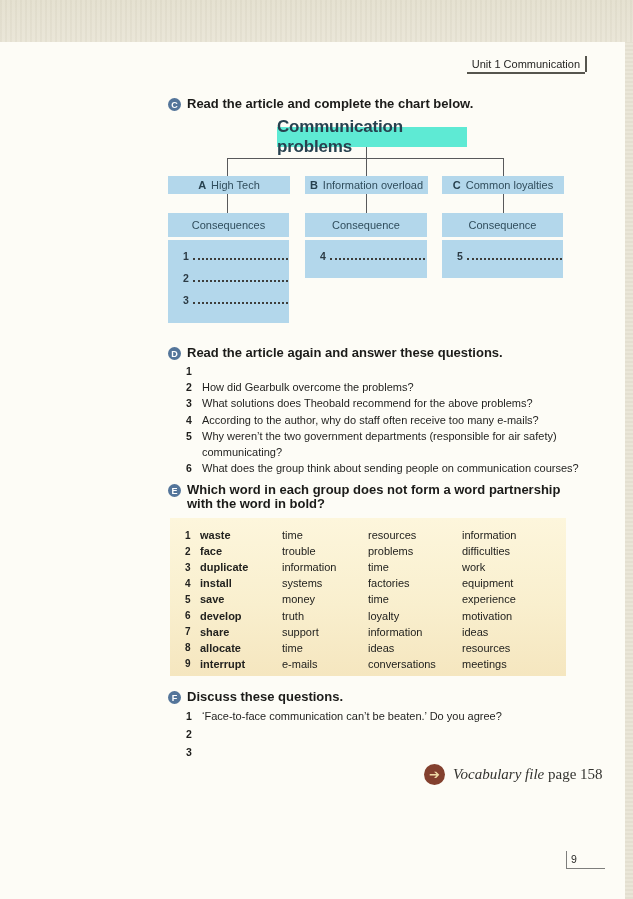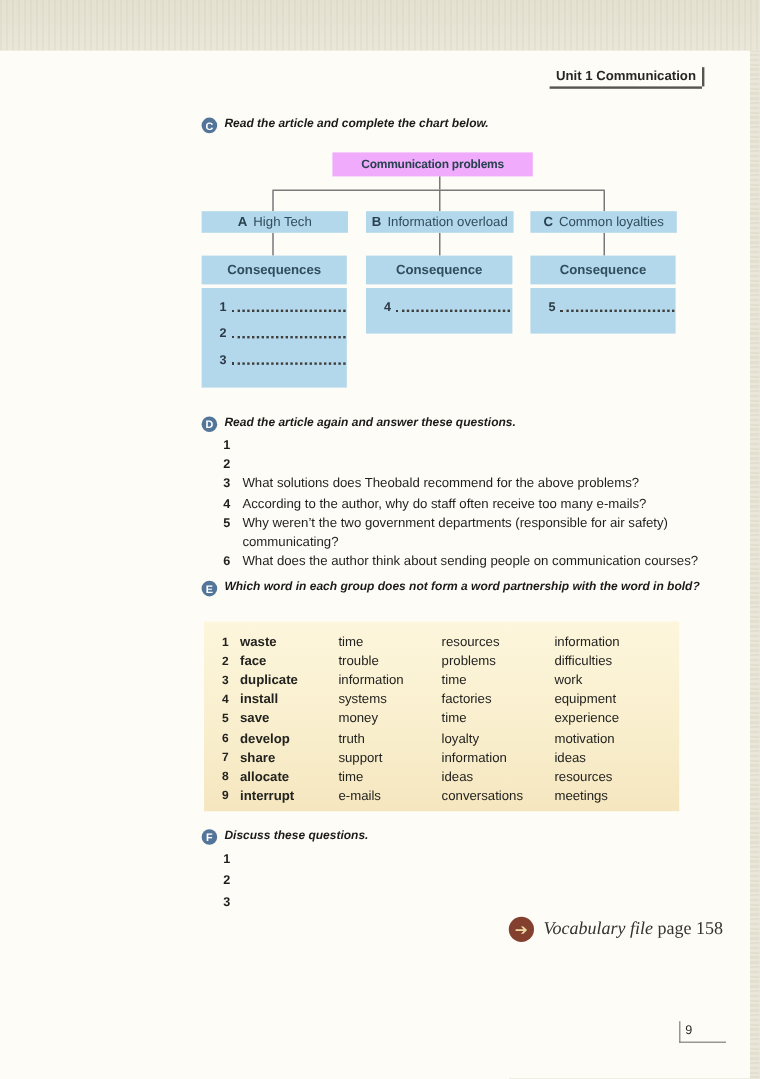--- a/index.html
+++ b/index.html
@@ -16,53 +16,53 @@
                      linear-gradient(#e5e1d1,#eae6d8);
   }
   .right-band {
     position:absolute; top:42px; right:0; width:8px; height:857px;
     background:#eae6d8;
     background-image:repeating-linear-gradient(0deg, rgba(120,110,80,.06) 0 2px, transparent 2px 4px);
   }
   
   .unit-tab {
     position:absolute; top:57px; right:48px;
-    font-weight:700; font-size:11px; color:#262624;
+    font-weight:400; font-size:11px; color:#262624;
     padding:1px 5px 2px 5px; border-bottom:2px solid #56554e;
   }
   .unit-tab::after {
     content:""; position:absolute; right:-2px; bottom:0;
     width:2px; height:16px; background:#56554e;
   }
   
   .sec-head { position:absolute; display:flex; align-items:flex-start; gap:6px; }
   .badge {
     flex:none; width:13px; height:13px; border-radius:50%;
     background:#54759a; color:#fff; font-size:9px; font-weight:700;
     display:inline-flex; align-items:center; justify-content:center; margin-top:1px;
   }
-  .sec-title { font-weight:700; font-size:10px; color:#1b1b19; line-height:14px;font-style:italic; }
+  .sec-title { font-weight:700; font-size:13px; color:#1b1b19; line-height:14px; }
   
   .chart-title {
-    position:absolute; left:277px; top:127px; width:167px; height:20px;
-    background:#f0abfc; color:#27414f; font-weight:700; font-size:10px;
+    position:absolute; left:277px; top:127px; width:190px; height:20px;
+    background:#5eead4; color:#27414f; font-weight:700; font-size:17px;
     display:flex; align-items:center; justify-content:center; letter-spacing:-0.2px;
   }
   .cline { position:absolute; background:#58595b; }
   .branch {
     position:absolute; top:176px; height:18px; background:#b3d7eb;
     display:flex; align-items:center; justify-content:center; gap:5px;
     font-size:11px; color:#304d5c;
   }
   .branch b { font-weight:700; color:#27414f; }
   .cons { position:absolute; top:213px; }
   .cons-head {
     height:24px; background:#b3d7eb; margin-bottom:3px;
     display:flex; align-items:center; justify-content:center;
-    font-size:11px; color:#304d5c;font-weight:bold;
+    font-size:11px; color:#304d5c;
   }
   .cons-body { background:#b3d7eb; padding:8px 0 0 15px; }
   .dotrow { display:flex; align-items:flex-end; height:14px; margin-bottom:8px; }
   .dotrow b { font-size:10.5px; color:#2b3a44; line-height:12px; }
   .dots { width:95px; border-bottom:2px dotted #3d3d3b; margin:0 0 2px 4px; }
   
   .qlist { position:absolute; }
   .qrow { display:flex; }
   .qnum { flex:none; width:16px; font-weight:700; font-size:10.5px; }
   .qtext { font-size:11px; color:#1f1f1d; }
@@ -175,36 +175,37 @@
   <div class="sec-head" style="left:168px; top:346px;">
     <span class="badge">D</span>
     <span class="sec-title">Read the article again and answer these questions.</span>
   </div>
   <div class="qlist d-q" style="left:186px; top:363px; width:402px;">
     <div class="qrow">
         <span class="qnum">1</span>
       </div>
     <div class="qrow">
         <span class="qnum">2</span>
+        <span class="qtext">How did Gearbulk overcome the problems?</span>
       </div>
     <div class="qrow">
         <span class="qnum">3</span>
         <span class="qtext">What solutions does Theobald recommend for the above problems?</span>
       </div>
     <div class="qrow">
         <span class="qnum">4</span>
         <span class="qtext">According to the author, why do staff often receive too many e-mails?</span>
       </div>
     <div class="qrow">
         <span class="qnum">5</span>
         <span class="qtext">Why weren’t the two government departments (responsible for air safety) communicating?</span>
       </div>
     <div class="qrow">
         <span class="qnum">6</span>
-        <span class="qtext">What does the author think about sending people on communication courses?</span>
+        <span class="qtext">What does the group think about sending people on communication courses?</span>
       </div>
   </div>
 
   <div class="sec-head" style="left:168px; top:483px; width:420px;">
     <span class="badge">E</span>
     <span class="sec-title" style="width:405px;">Which word in each group does not form a word partnership with the word in bold?</span>
   </div>
   <div class="etable">
     <div class="erow">
         <span class="enum">1</span>
@@ -271,20 +272,21 @@
       </div>
   </div>
 
   <div class="sec-head" style="left:168px; top:690px;">
     <span class="badge">F</span>
     <span class="sec-title">Discuss these questions.</span>
   </div>
   <div class="qlist f-q" style="left:186px; top:707px; width:410px;">
     <div class="qrow">
         <span class="qnum">1</span>
+        <span class="qtext">‘Face-to-face communication can’t be beaten.’ Do you agree?</span>
       </div>
     <div class="qrow">
         <span class="qnum">2</span>
       </div>
     <div class="qrow">
         <span class="qnum">3</span>
       </div>
   </div>
 
   <div class="vocab">

